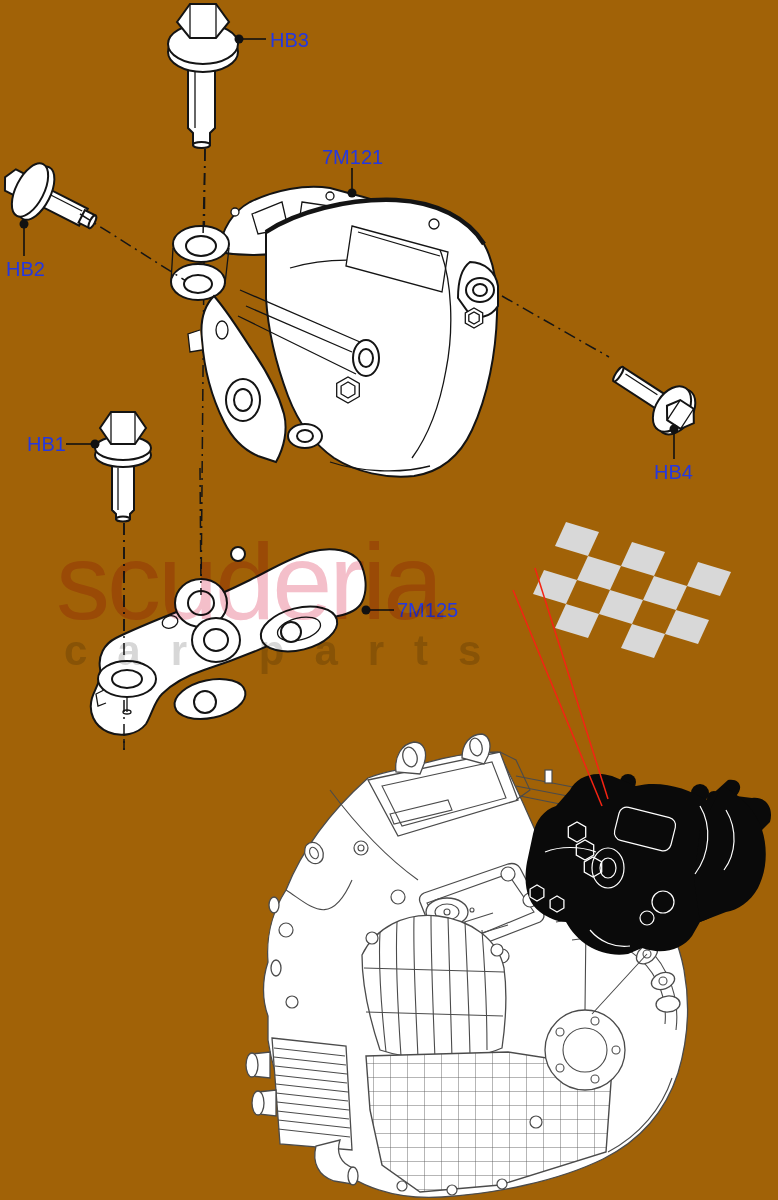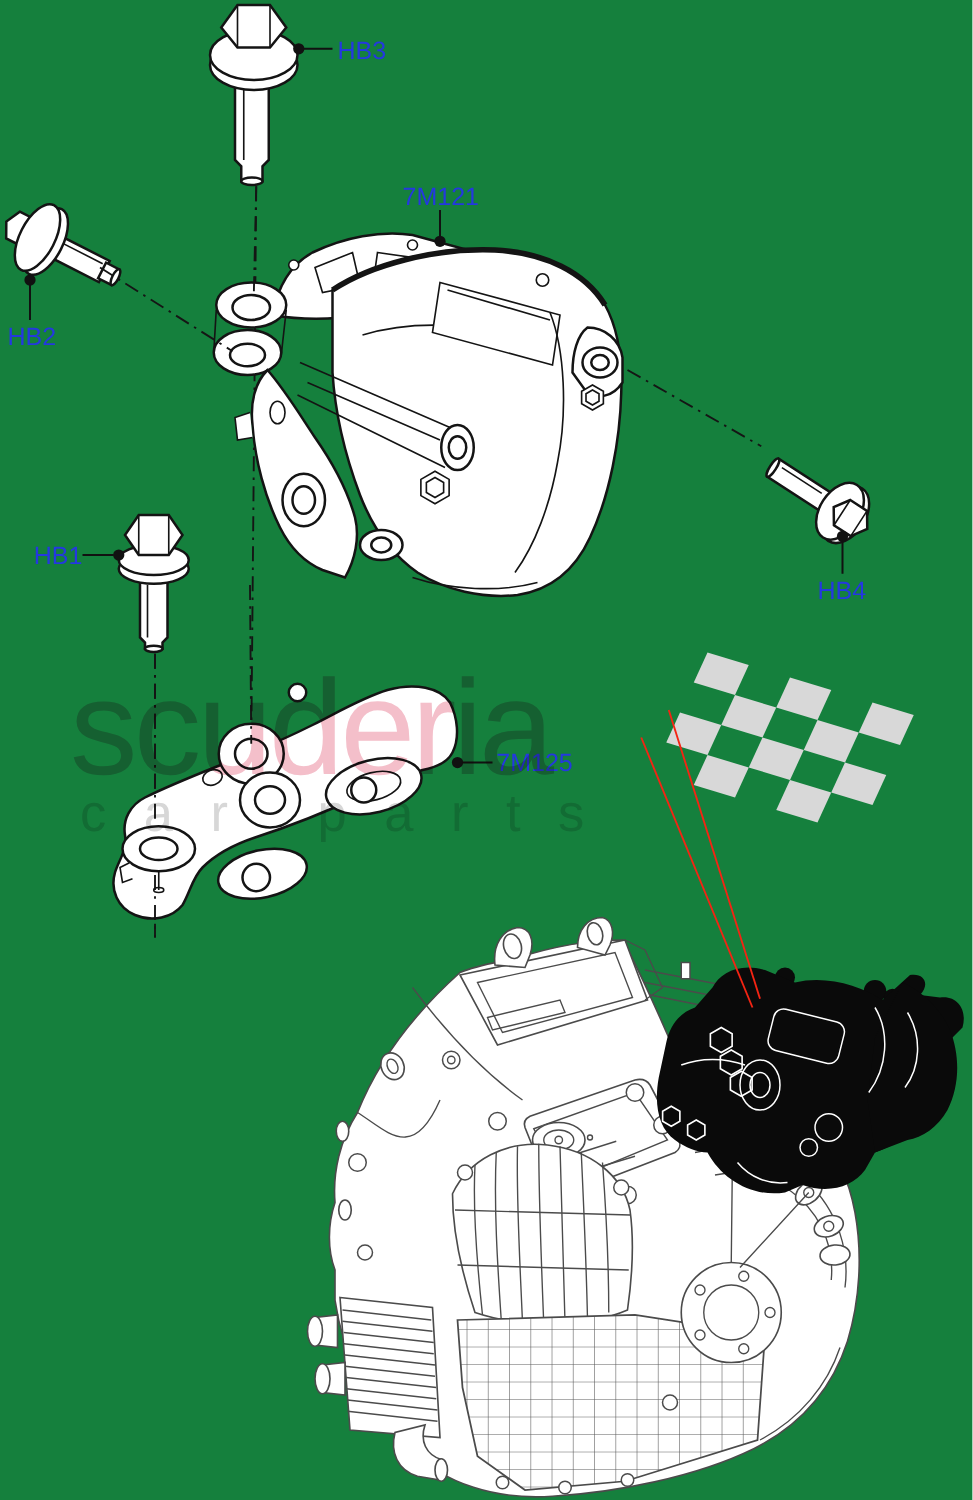--- a/index.html
+++ b/index.html
@@ -1,24 +1,24 @@
 <!DOCTYPE html>
 <html style="--label-blue: #2438e0; --pointer-red: #f42413; --watermark-pink: #f4bfca; --watermark-gray: #d7d7d7; --flag-gray: #d8d8d8; --highlight-black: #0a0a0a;"><head>
 <meta charset="utf-8">
 <style>
   html,body{margin:0;padding:0;background:#fff;}
-  .stage{position:relative;width:778px;height:1200px;background:#15803d;overflow:hidden;
+  .stage{position:relative;width:778px;height:1200px;background:#a16207;overflow:hidden;
          font-family:"Liberation Sans",sans-serif;}
   .stage svg{position:absolute;left:0;top:0;}
   
   .watermark{position:absolute;left:0;top:0;width:778px;height:1200px;pointer-events:none;
              mix-blend-mode:multiply;z-index:3;}
   .wm-brand{position:absolute;left:56px;top:528px;font-size:108px;font-weight:normal;
             letter-spacing:-3px;color:var(--watermark-pink,#f4bfca);line-height:1;}
-  .wm-tag{position:absolute;left:64px;top:630px;font-size:42px;font-weight:400;
+  .wm-tag{position:absolute;left:64px;top:630px;font-size:42px;font-weight:700;
           letter-spacing:30px;color:var(--watermark-gray,#d7d7d7);line-height:1;}
   .lbl{font-size:20px;fill:var(--label-blue,#2438e0);}
   .leader{stroke:#111;stroke-width:1.6;}
   .dot{fill:#111;}
   .dash{stroke:#151515;stroke-width:1.5;fill:none;stroke-dasharray:12 5 2 5;}
   .p2{stroke:#141414;stroke-width:2;fill:#fff;}  
   .p1{stroke:#141414;stroke-width:1.3;fill:none;}
   .pw{stroke:#141414;stroke-width:1.3;fill:#fff;}
   .t1{stroke:#4b4b4b;stroke-width:1.3;fill:#fff;} 
   .t0{stroke:#4b4b4b;stroke-width:1.1;fill:none;}

